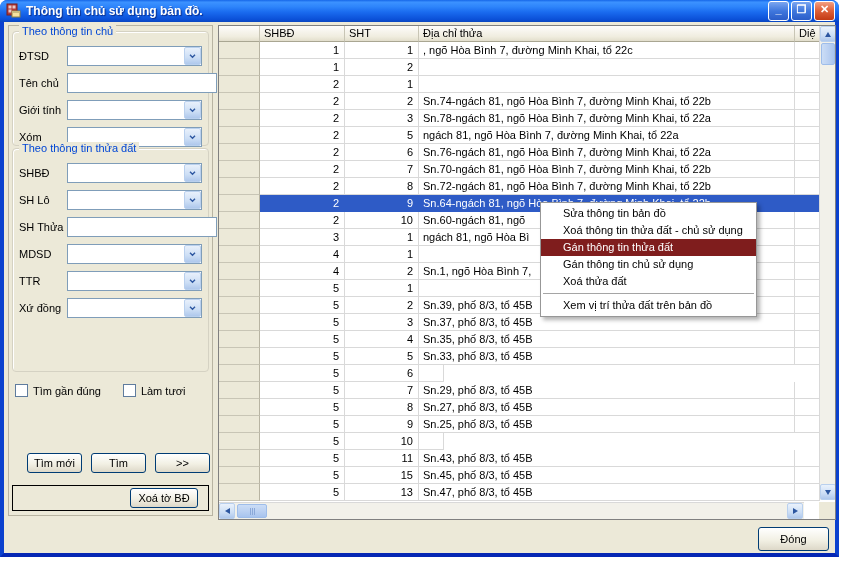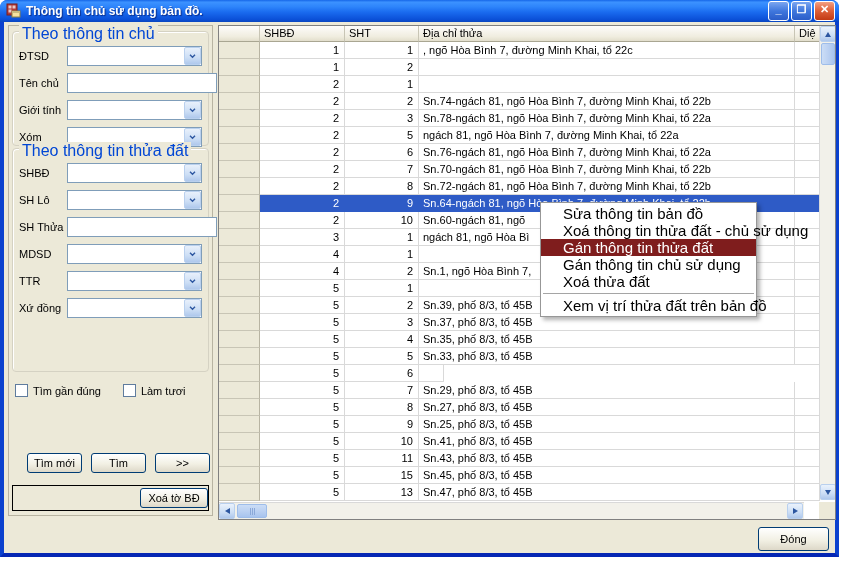--- a/index.html
+++ b/index.html
@@ -32,21 +32,21 @@
 
   
   .client{ position:absolute; left:0; top:22px; width:831px; height:531px; background:#ECE9D8; }
 
   
   .left-panel{ position:absolute; left:4px; top:3px; width:205px; height:491px;
     border:1px solid #B8B4A2; background:#ECE9D8; }
   .groupbox{ position:absolute; left:3px; width:197px; border:1px solid #D5D2C3; border-radius:4px;
     box-shadow:inset 1px 1px 0 #fff; padding:14px 6px 0 6px; }
   .groupbox .gb-title{ position:absolute; top:-7px; left:6px; background:#ECE9D8; padding:0 3px;
-    color:#0046D5; font-size:16px; }
+    color:#0046D5; font-size:11px; }
   .gb-owner{ top:5px; height:115px; }
   .gb-parcel{ top:122px; height:224px; }
   .field-row{ display:flex; align-items:center; height:20px; margin-bottom:7px; }
   .field-row .f-label{ width:48px; font-size:11px; color:#000; flex:0 0 auto; }
   .combo{ flex:1; height:20px; background:#fff; border:1px solid #7F9DB9; display:flex; }
   .combo .combo-text{ flex:1; font-size:11px; line-height:18px; padding-left:3px; color:#000; overflow:hidden;}
   .combo .combo-btn{ width:17px; height:18px; border:1px solid #B9D0EE; border-radius:2px;
     background:linear-gradient(180deg,#E8F0FB 0%,#CCDEF5 60%,#AFC8EC 100%);
     display:flex; align-items:center; justify-content:center; }
   .chev{ width:7px; height:5px; }
@@ -61,21 +61,21 @@
   .btn-row{ position:absolute; left:18px; top:379px; width:183px; display:flex; gap:9px; }
   .xp-btn{
     height:20px; border:1px solid #003C74; border-radius:3px;
     background:linear-gradient(180deg,#FFFFFF 0%,#F2F0E4 55%,#DDD8C8 100%);
     font-size:11px; color:#000; text-align:center; line-height:18px; padding:0 6px;
     font-family:"Liberation Sans",sans-serif;
   }
   .btn-row .xp-btn{ width:55px;margin-top:48px; }
 
   .delete-panel{ position:absolute; left:3px; top:459px; width:197px; height:26px; border:1px solid #000;
-    display:flex; align-items:center; justify-content:flex-end; padding-right:0; }
+    display:flex; align-items:center; justify-content:flex-end; padding-right:10px; }
   .delete-panel .xp-btn{ width:68px; }
 
   
   .table-area{ position:absolute; left:214px; top:3px; width:618px; height:495px;
     border:1px solid #808080; background:#fff; overflow:hidden; }
   .grid-header{ display:flex; height:16px; }
   .h-cell{ background:linear-gradient(180deg,#FDFCFB 0%,#F0EDDF 70%,#E2DECC 100%);
     border-right:1px solid #C8C5B5; border-bottom:1px solid #A9A692;
     font-size:11px; line-height:15px; padding-left:4px; color:#000; overflow:hidden; white-space:nowrap; flex:0 0 auto; }
   .grid-body{ position:absolute; left:0; top:16px; width:601px; height:459px; overflow:hidden; }
@@ -102,21 +102,21 @@
   .hscroll .left{ left:0; top:0;} .hscroll .right{ left:568px; top:0;}
   .h-thumb{ position:absolute; left:18px; top:1px; width:30px; height:14px; border:1px solid #9EBDEA; border-radius:2px;
     background:linear-gradient(180deg,#CBDDF6 0%,#BBD1F2 50%,#A8C4EE 100%);
     display:flex; align-items:center; justify-content:center; gap:1px;}
   .h-thumb i{ display:block; width:1px; height:7px; background:#8AA8D8; }
   .corner{ position:absolute; right:0; bottom:0; width:16px; height:17px; background:#ECE9D8; }
 
   
   .context-menu{ position:absolute; left:536px; top:180px; width:217px; background:#fff;
     border:1px solid #979797; box-shadow:3px 3px 4px rgba(0,0,0,.3); padding:2px 0; z-index:50; }
-  .menu-item{ height:17px; line-height:17px; font-size:15px; color:#000; padding-left:22px; white-space:nowrap; }
+  .menu-item{ height:17px; line-height:17px; font-size:11px; color:#000; padding-left:22px; white-space:nowrap; }
   .menu-item.highlighted{ background:#7f1d1d; color:#fff; }
   .menu-sep{ height:1px; background:#A5A5A5; margin:3px 2px; }
 
   
   .close-button{ position:absolute; left:754px; top:505px; width:71px; height:24px; line-height:22px; }
 </style>
 </head>
 <body>
 
 <div class="window">
@@ -438,21 +438,20 @@
             <div class="cell sel-cell" style="width: 41px;"></div>
             <div class="cell num" style="width: 85px;">5</div>
             <div class="cell num" style="width: 74px;">9</div>
             <div class="cell addr" style="width: 376px;">Sn.25, phố 8/3, tổ 45B</div>
             <div class="cell" style="width: 25px;"></div>
           </div>
           <div class="grid-row">
             <div class="cell sel-cell" style="width: 41px;"></div>
             <div class="cell num" style="width: 85px;">5</div>
             <div class="cell num" style="width: 74px;">10</div>
-            <div class="cell addr" style="width: 376px;">Sn.41, phố 8/3, tổ 45B</div>
             <div class="cell" style="width: 25px;"></div>
           </div>
           <div class="grid-row">
             <div class="cell sel-cell" style="width: 41px;"></div>
             <div class="cell num" style="width: 85px;">5</div>
             <div class="cell num" style="width: 74px;">11</div>
             <div class="cell addr" style="width: 376px;">Sn.43, phố 8/3, tổ 45B</div>
             <div class="cell" style="width: 25px;"></div>
           </div>
           <div class="grid-row">

